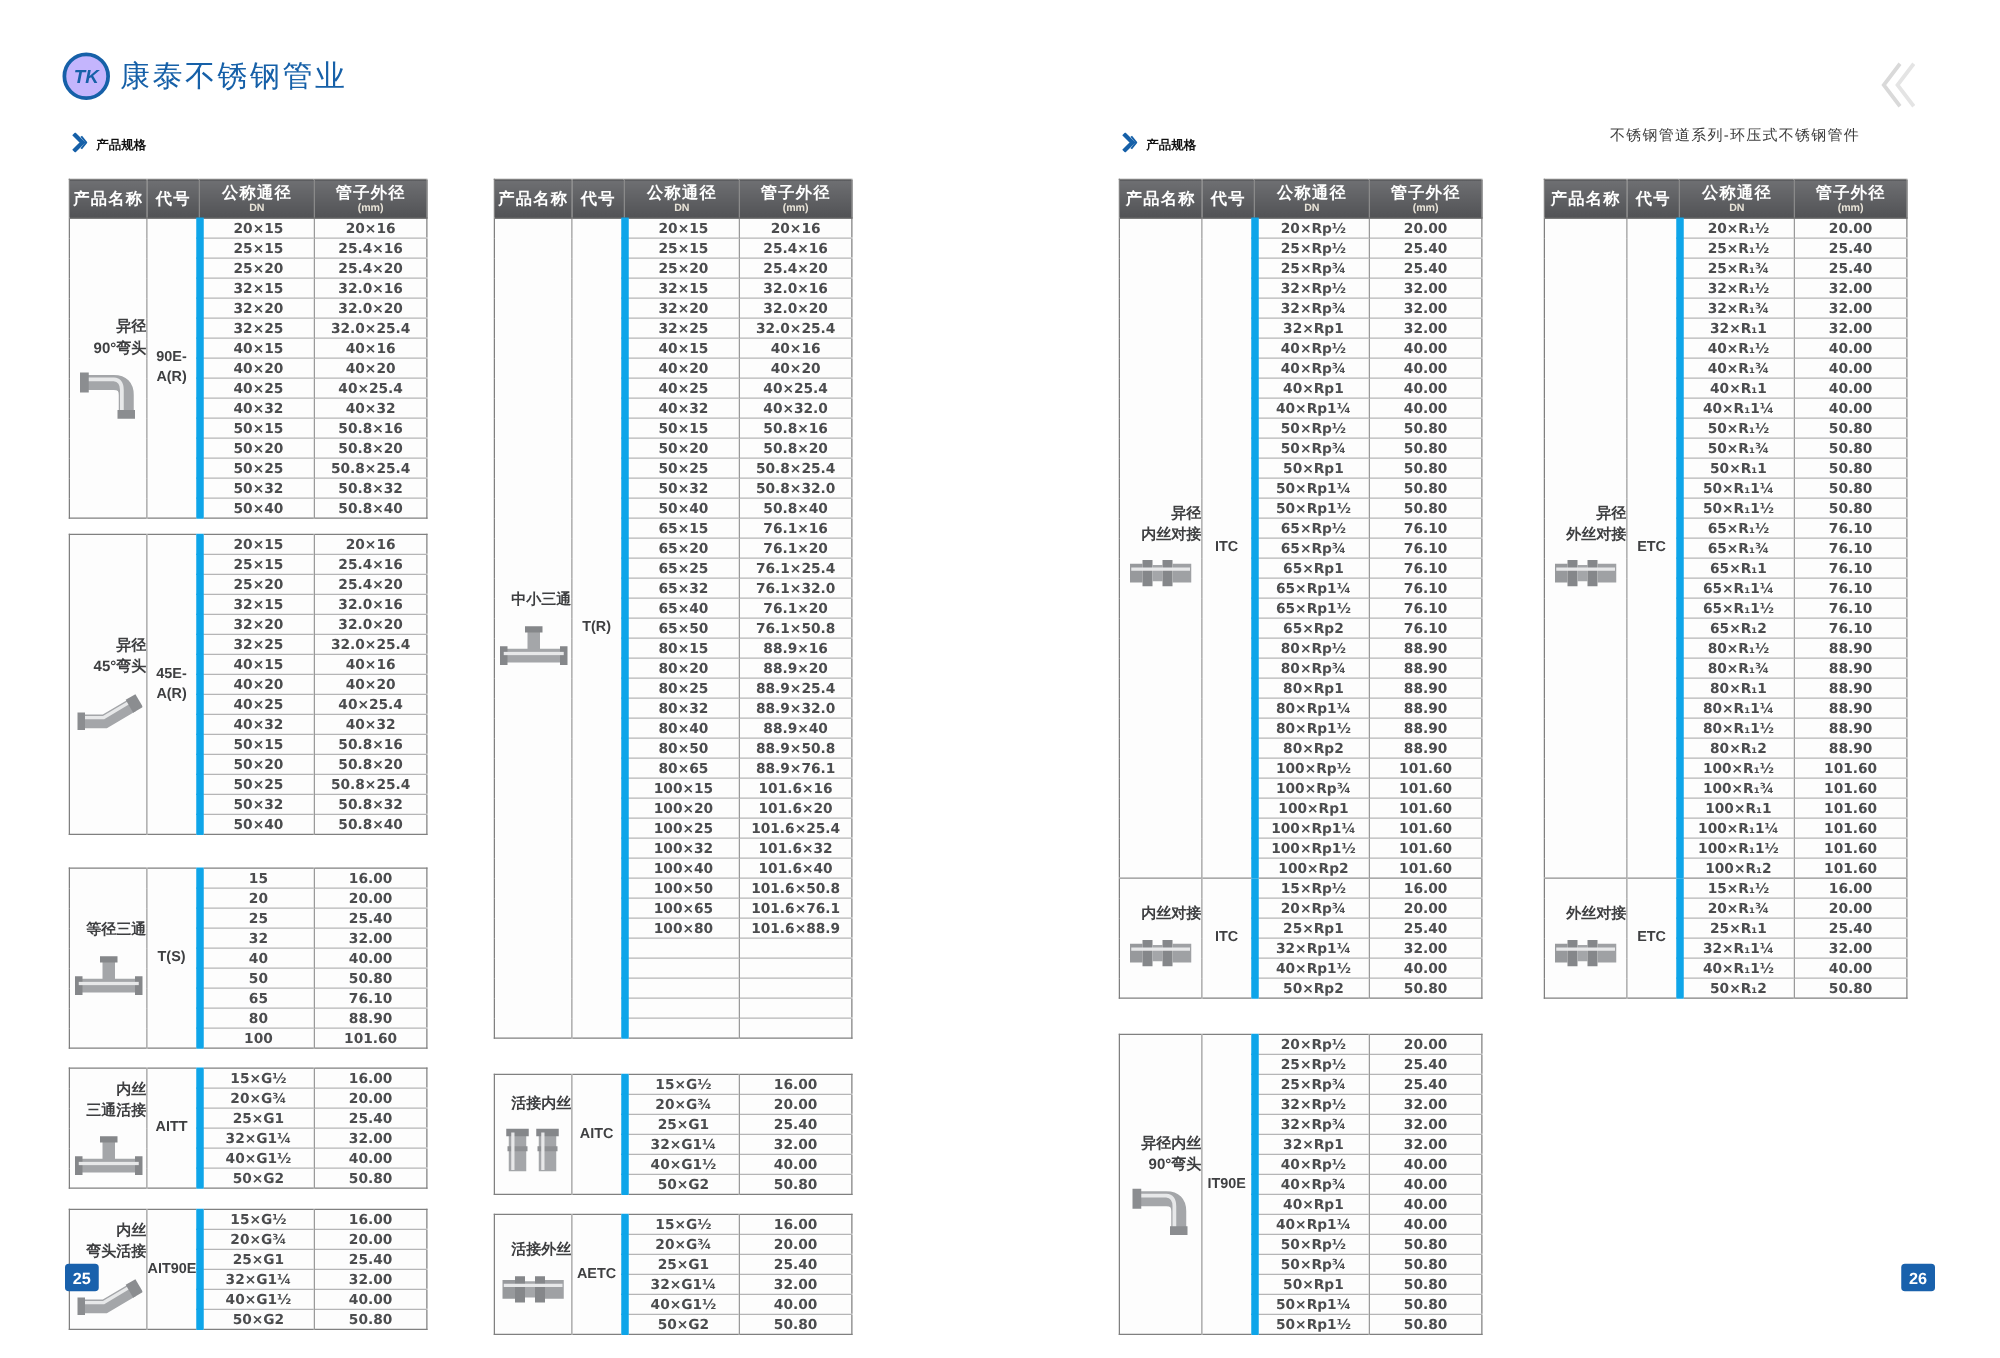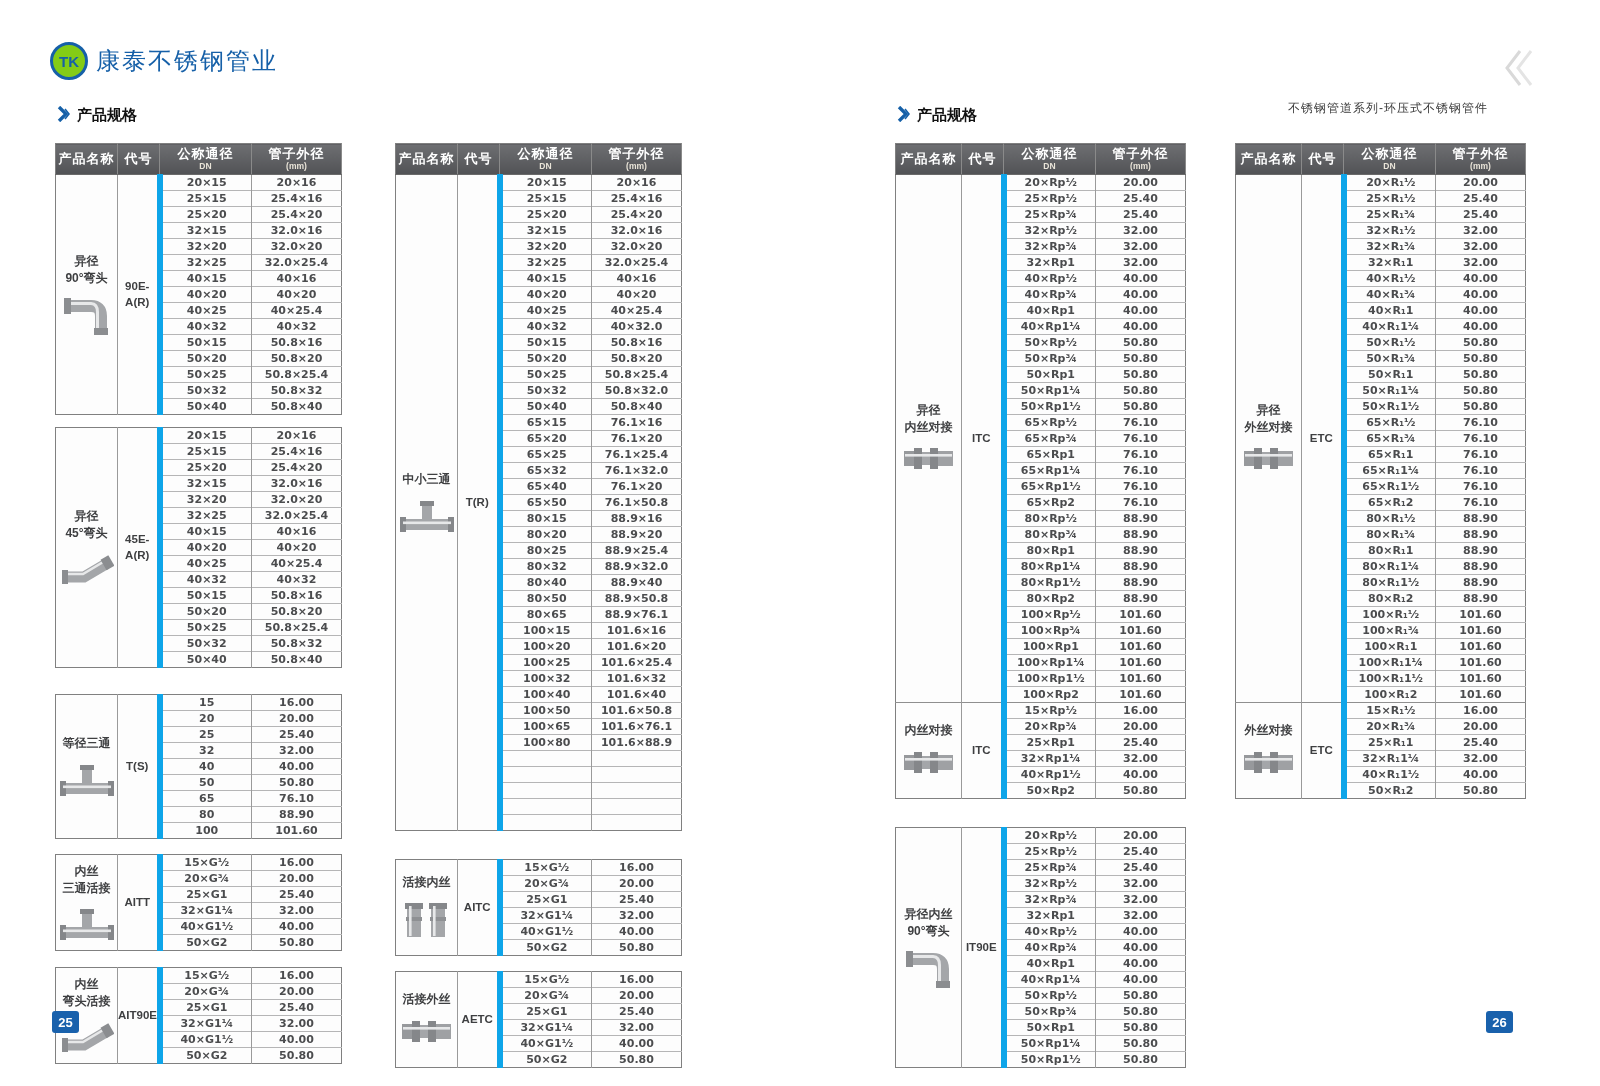--- a/index.html
+++ b/index.html
@@ -2,27 +2,27 @@
 <html><head>
 <meta charset="utf-8">
 <style>
   html,body{margin:0;padding:0;}
   body{width:1600px;height:1086px;position:relative;background:#ffffff;
        font-family:"Liberation Sans","DejaVu Sans",sans-serif;overflow:hidden;}
   
   .logo{position:absolute;left:50px;top:42px;display:flex;align-items:center;gap:8px;}
   .logo-ring{width:32px;height:32px;border:3px solid #1660a8;border-radius:50%;
              display:flex;align-items:center;justify-content:center;
-             font-weight:900;font-size:15px;color:#1660a8;background:#84cc16;}
+             font-weight:900;font-style:italic;font-size:15px;color:#1660a8;background:#c4b5fd;}
   .logo-text{font-size:24px;font-weight:400;color:#1660a8;letter-spacing:2px;}
   .series-title{position:absolute;top:58px;right:112px;font-size:12px;font-weight:400;
                 color:#3c3c3c;letter-spacing:1px;margin-top:42px;}
   .corner-mark{position:absolute;top:48px;right:64px;}
   .sec-head{position:absolute;top:106px;display:flex;gap:7px;align-items:center;
-            font-size:15px;font-weight:800;color:#111;}
+            font-size:10px;font-weight:800;color:#111;}
   #sh1{left:57px}#sh2{left:897px}
   
   .table-col{position:absolute;top:143px;}
   #col1{left:55px;width:286px;}
   #col2{left:395px;width:286px;}
   #col3{left:895px;width:290px;}
   #col4{left:1235px;width:290px;}
   table.spec{border-collapse:collapse;table-layout:fixed;width:100%;
              border:1px solid #808080;margin:0;}
   .spec + .spec{margin-top:12px;}
@@ -43,27 +43,27 @@
   td.val{height:15px;font-size:11px;font-weight:700;color:#4b4c4e;text-align:center;
          border-top:1px solid #b5b5b6;line-height:1;
          font-family:"DejaVu Sans","Liberation Sans",sans-serif;}
   tbody tr:first-child td.val{border-top:none;}
   td.val.dn{border-right:1px solid #9a9a9a;}
   td.name-cell{border-right:1px solid #9a9a9a;text-align:center;}
   td.code-cell{border-right:6px solid #0ea5e9;text-align:center;font-size:11.5px;
                font-weight:700;color:#3e3f41;white-space:pre-line;line-height:1.35;}
   tr.sec-start td{border-top:1px solid #8f8f8f !important;}
   .pname{font-size:12px;font-weight:700;color:#3e3f41;white-space:pre-line;
-         line-height:1.45;text-align:center;}
+         line-height:1.45;text-align:right;}
   .picon{margin-top:5px;display:flex;justify-content:center;}
   
   .page-badge{position:absolute;top:1011px;width:27px;height:22px;background:#1961ac;
               color:#fff;font-weight:700;font-size:13px;display:flex;align-items:center;
               justify-content:center;border-radius:3px;}
-  #badge-left{left:52px}#badge-right{left:1486px}
+  #badge-left{left:52px}#badge-right{left:1521px}
 </style>
 </head>
 <body>
 
 <div class="logo">
   <span class="logo-ring">
     <span>TK</span>
   </span>
   <span class="logo-text">康泰不锈钢管业</span>
 </div>

